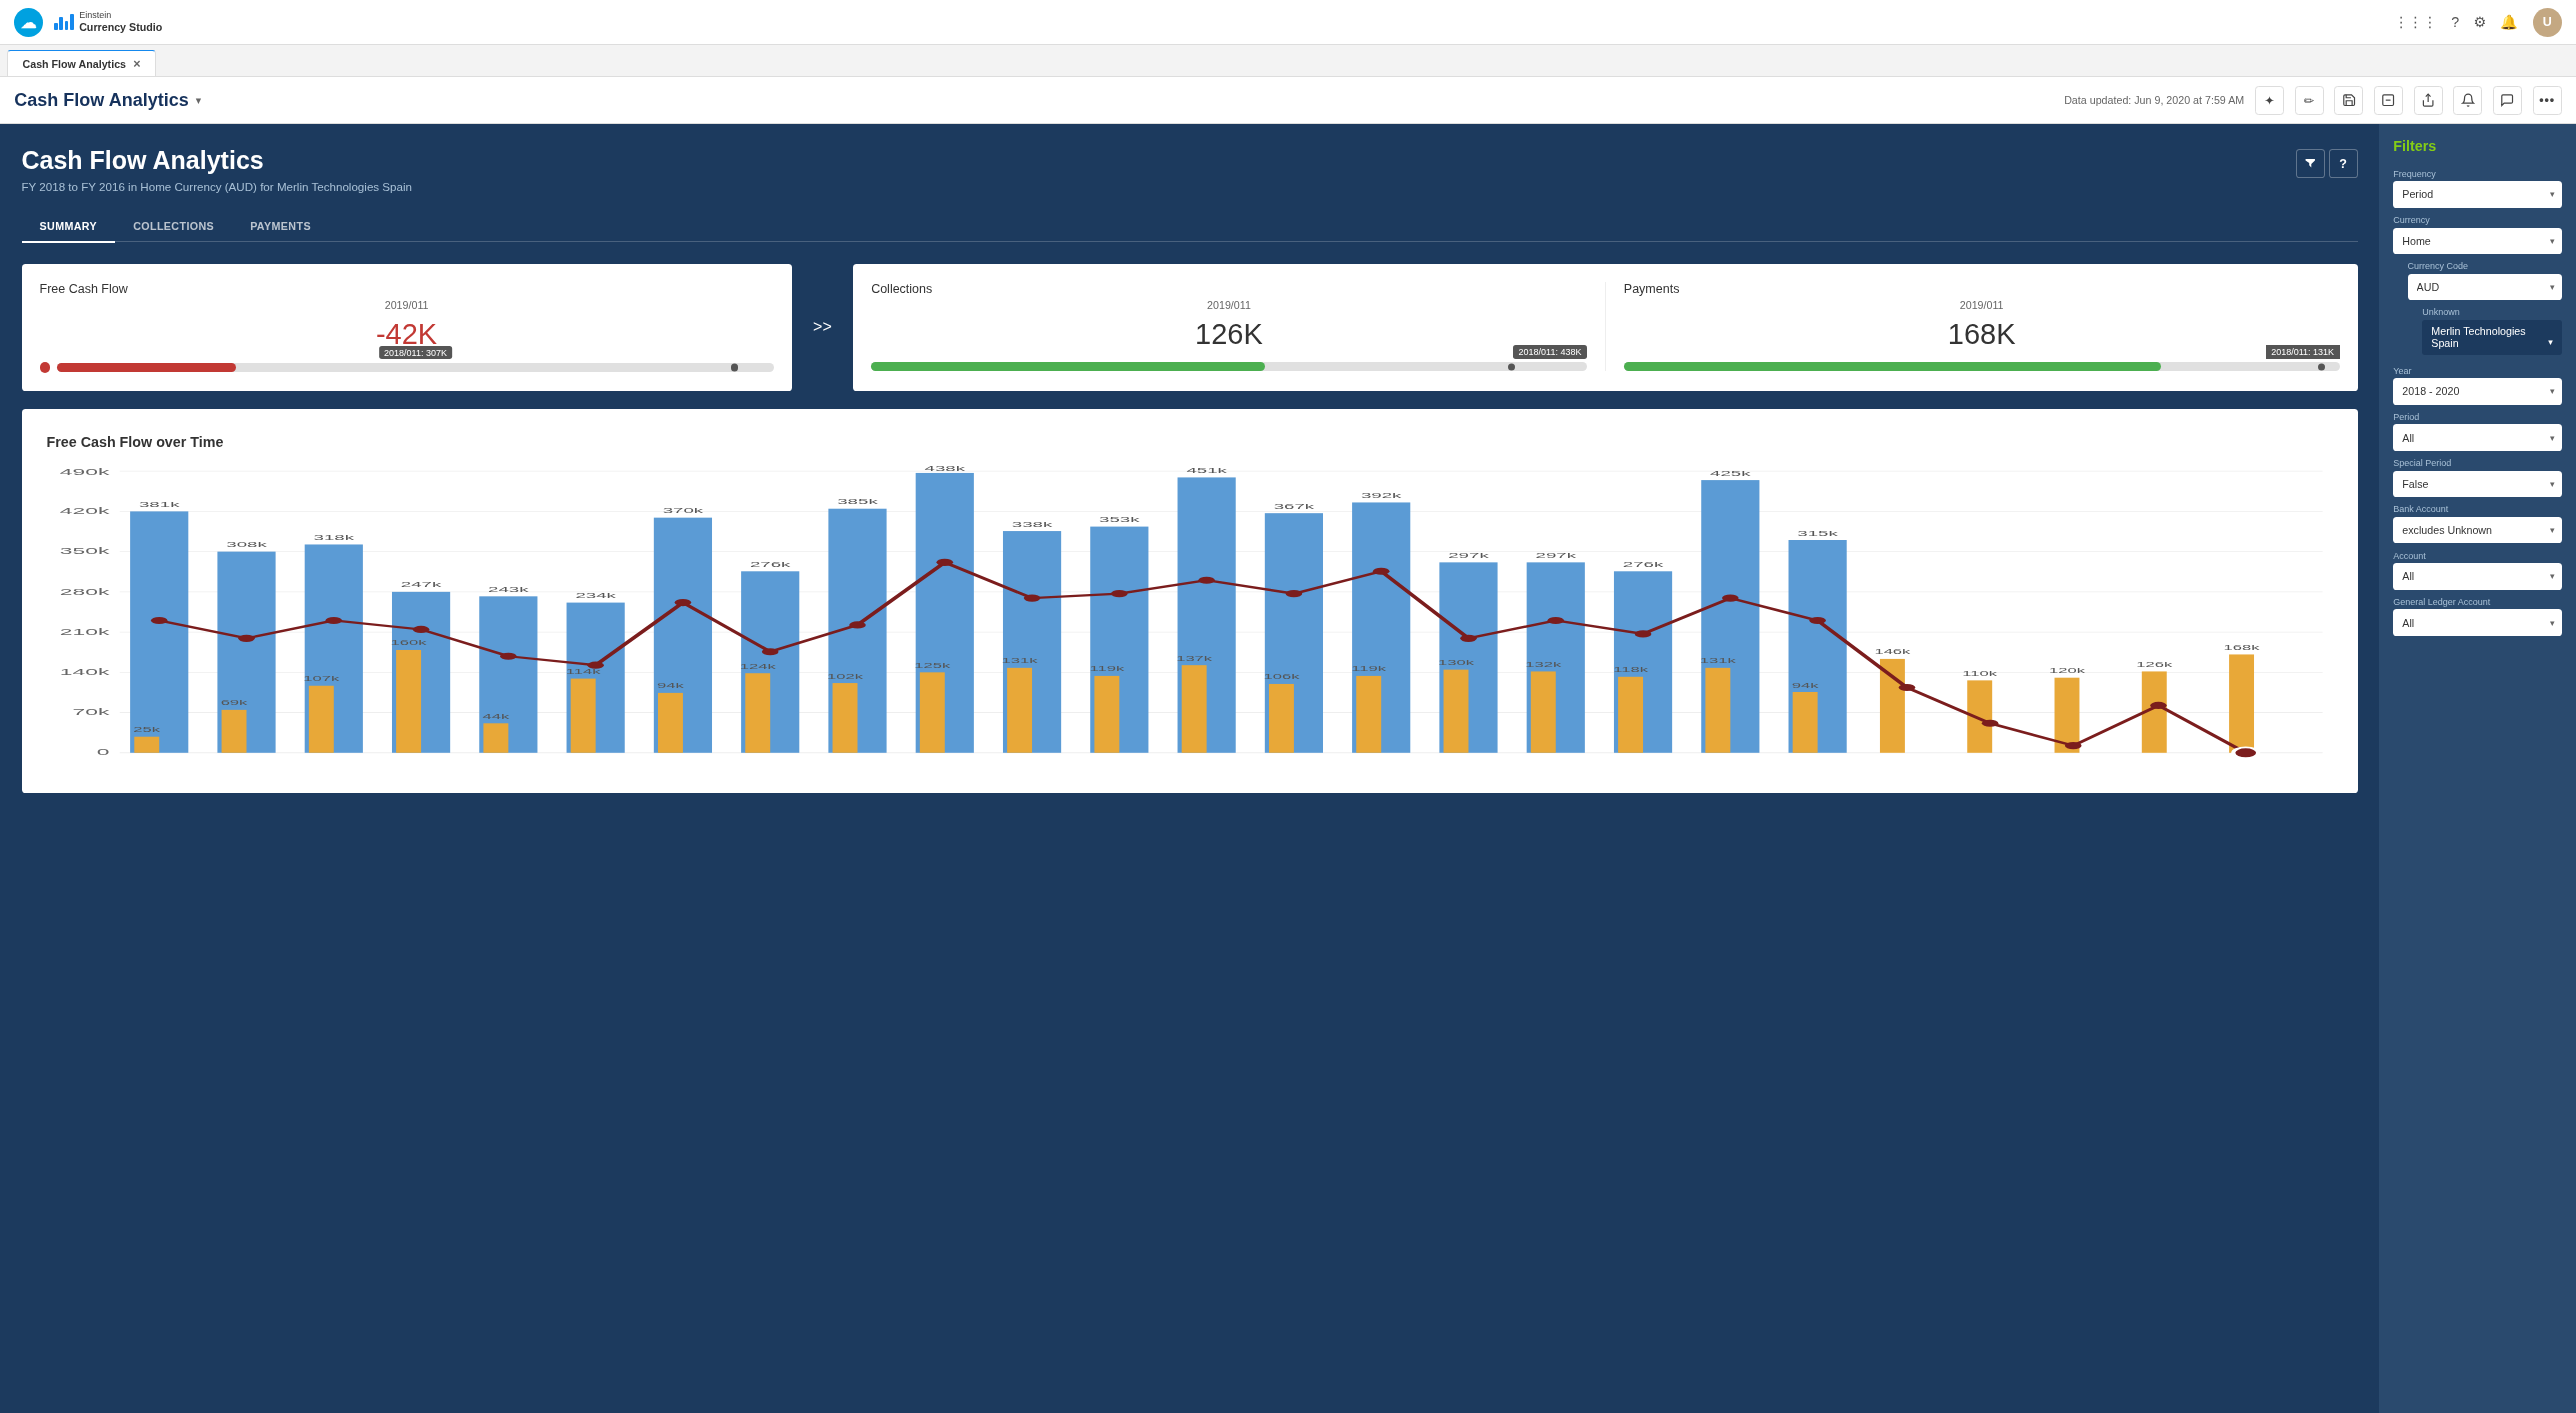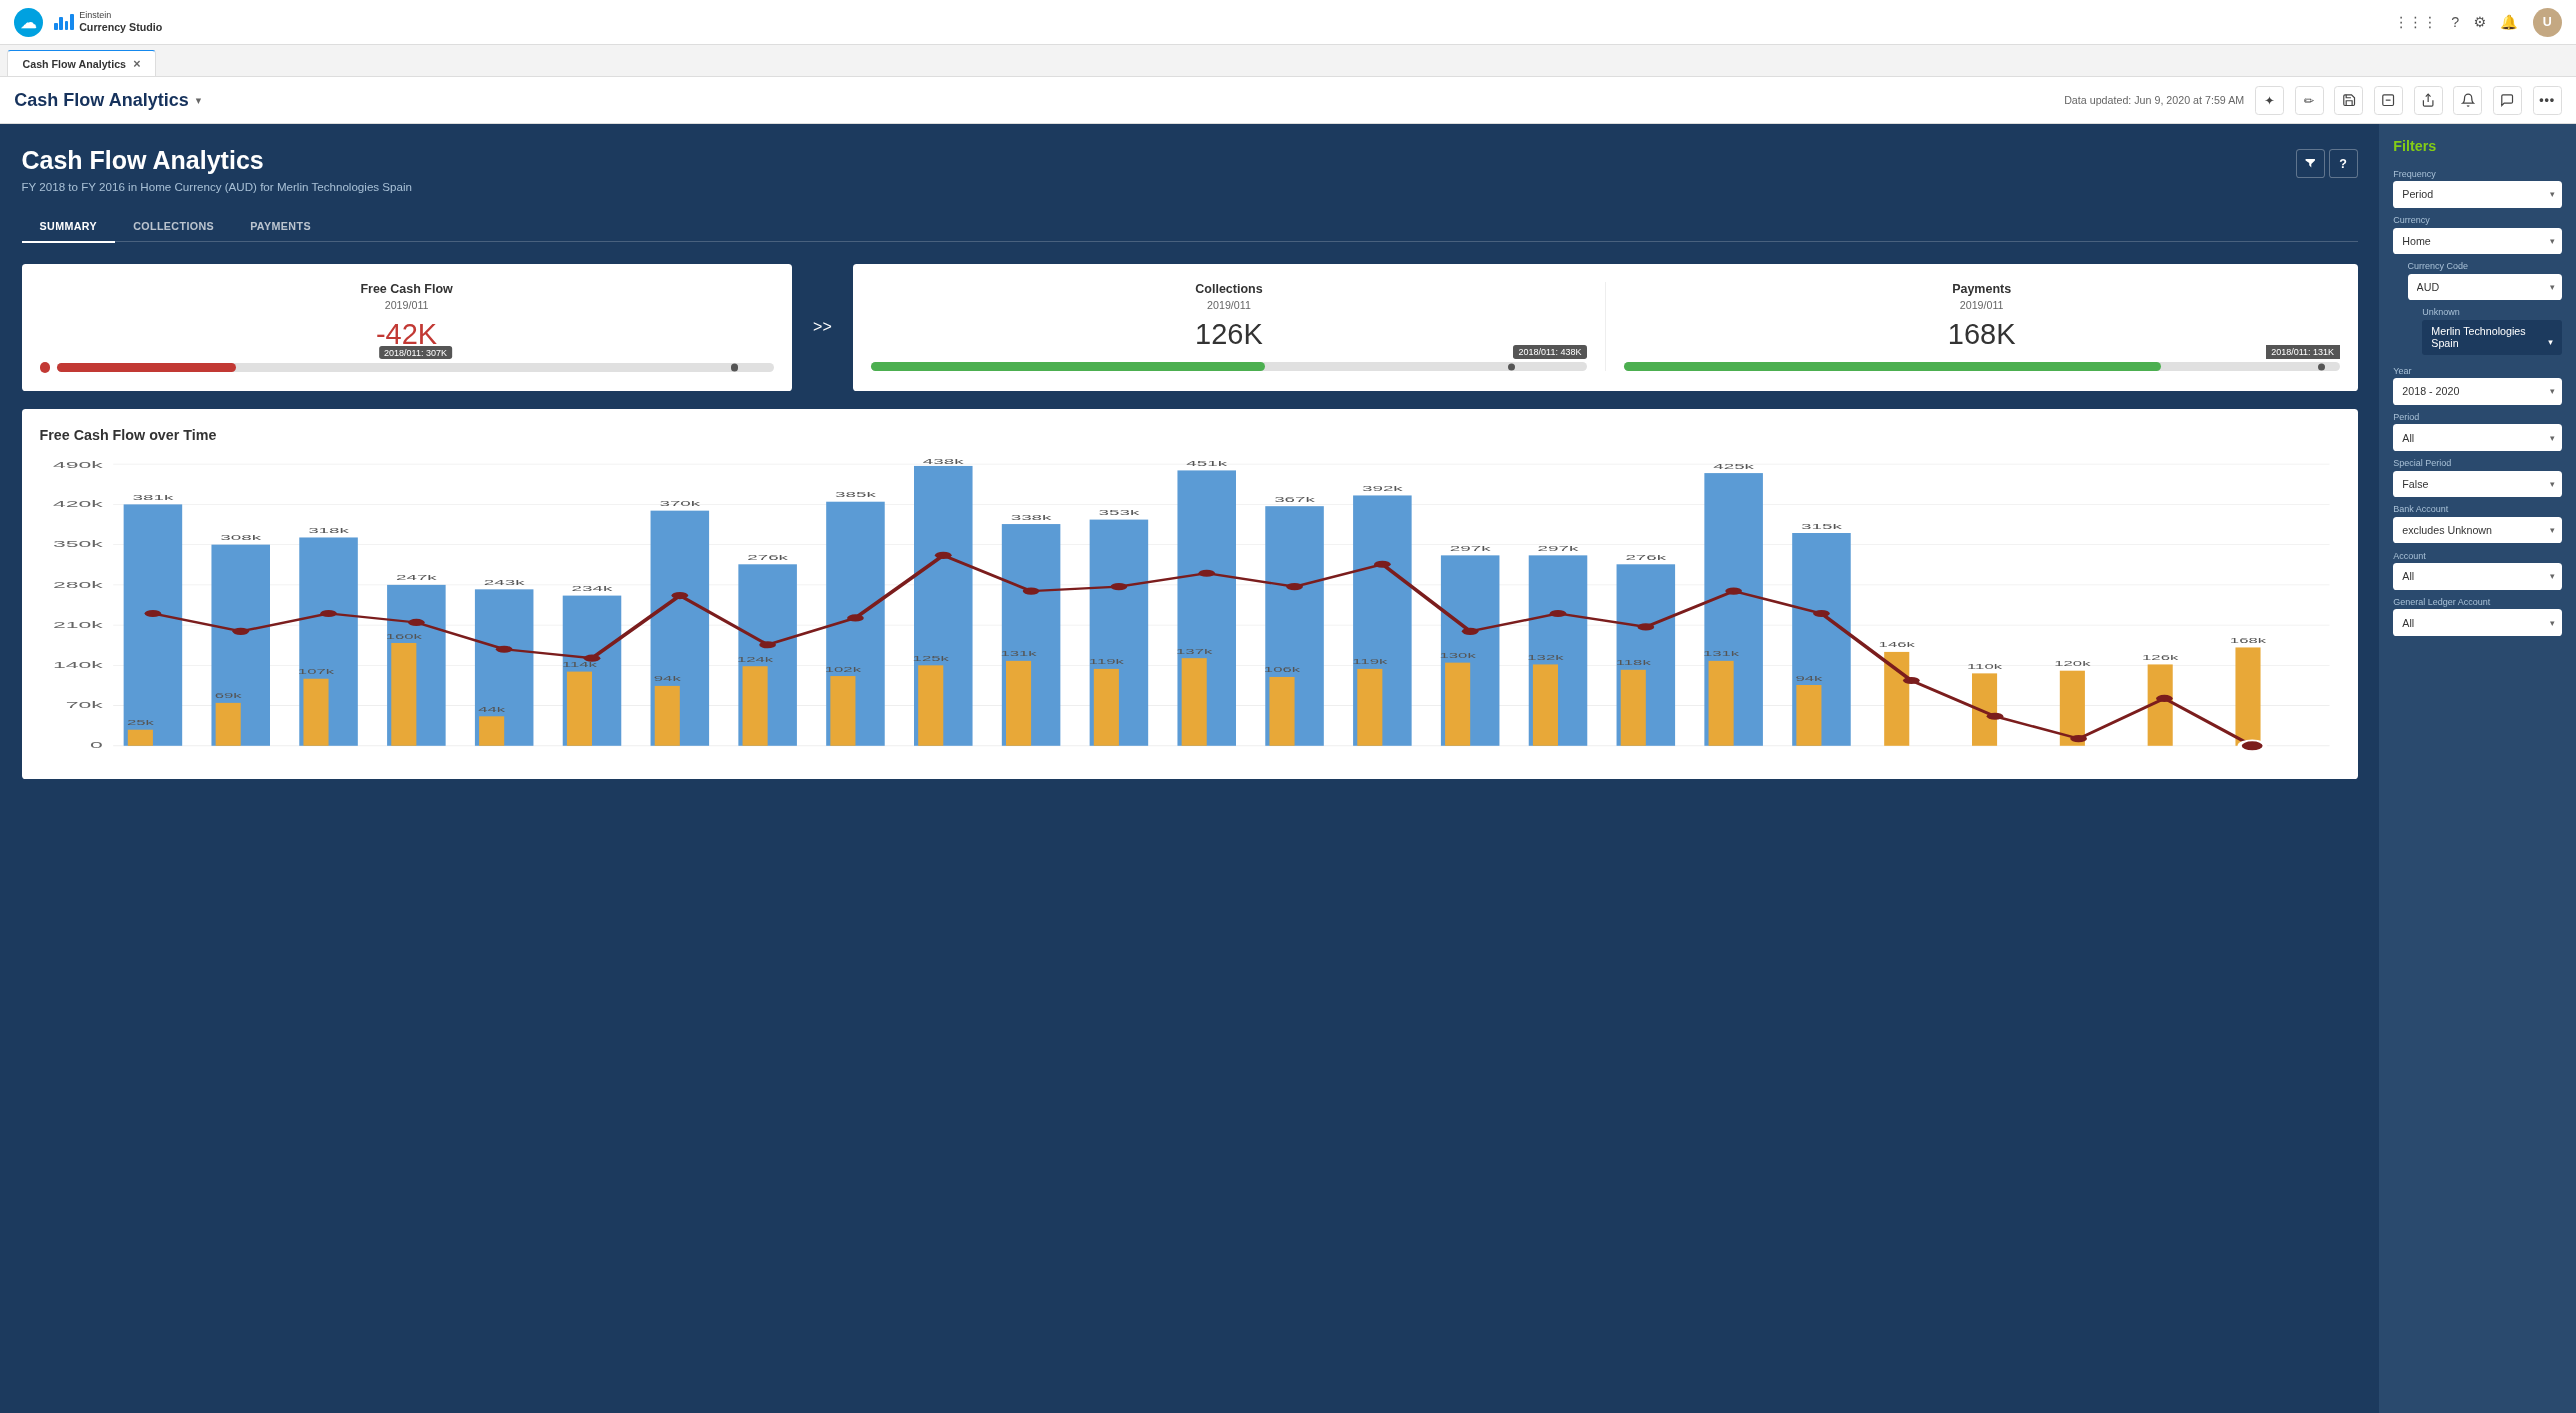--- a/index.html
+++ b/index.html
@@ -86,37 +86,37 @@
     
     .dash-tabs { display: flex; gap: 0; margin-bottom: 21.5px; border-bottom: 1.8px solid rgba(255,255,255,0.2); }
     .dash-tab { padding: 9px 18px; font-size: 10.7px; font-weight: 600; color: rgba(255,255,255,0.7); cursor: pointer; letter-spacing: 0.4px; }
     .dash-tab.active { color: #fff; border-bottom: 2.7px solid #fff; margin-bottom: -1.8px; }
 
     
     .kpi-row { display: flex; gap: 10.7px; margin-bottom: 18px; align-items: stretch; }
     .arrow-nav { display: flex; align-items: center; color: #fff; font-size: 16px; padding: 0 10.7px; cursor: pointer; }
 
     .kpi-card { background: #fff; border-radius: 3.6px; padding: 18px; flex: 1; }
-    .kpi-label { font-size: 12.5px; color: #333; text-align: center; font-weight: 700; }
+    .kpi-label { font-size: 12.5px; color: #333; font-weight: 400; }
     .kpi-period { font-size: 10.7px; color: #666; text-align: center; margin: 3.6px 0; }
     .kpi-value { font-size: 29px; font-weight: 300; text-align: center; margin: 7.2px 0; }
     .kpi-value.negative { color: #c23934; }
     .kpi-value.positive { color: #333; }
 
     .kpi-bar-container { display: flex; align-items: center; gap: 7.2px; margin-top: 10.7px; }
     .kpi-dot-red { width: 10.7px; height: 10.7px; border-radius: 50%; background: #c23934; flex-shrink: 0; }
     .kpi-bar-track { flex: 1; height: 9px; background: #e0e0e0; border-radius: 4.5px; position: relative; }
     .kpi-bar-fill { height: 100%; border-radius: 4.5px; }
     .kpi-bar-fill.red { background: #c23934; width: 25%; }
     .kpi-bar-fill.green-col { background: #4caf50; width: 55%; }
     .kpi-bar-fill.green-pay { background: #4caf50; width: 75%; }
     .kpi-bar-dot { position: absolute; right: 20%; top: 50%; transform: translateY(-50%); width: 7.2px; height: 7.2px; background: #555; border-radius: 50%; }
 
     
-    .chart-area { background: #fff; border-radius: 3.6px; padding: 18px; }
+    .chart-area { background: #fff; border-radius: 3.6px; padding: 25px; }
     .chart-title { font-size: 14.3px; font-weight: 600; color: #333; margin-bottom: 14.3px; }
     .chart-wrapper { position: relative; height: 304px; }
 
     
     .chart-svg { width: 100%; height: 100%; }
 
     
     .filters-panel {
       width: 197px;
       background: #2a4a6e;

